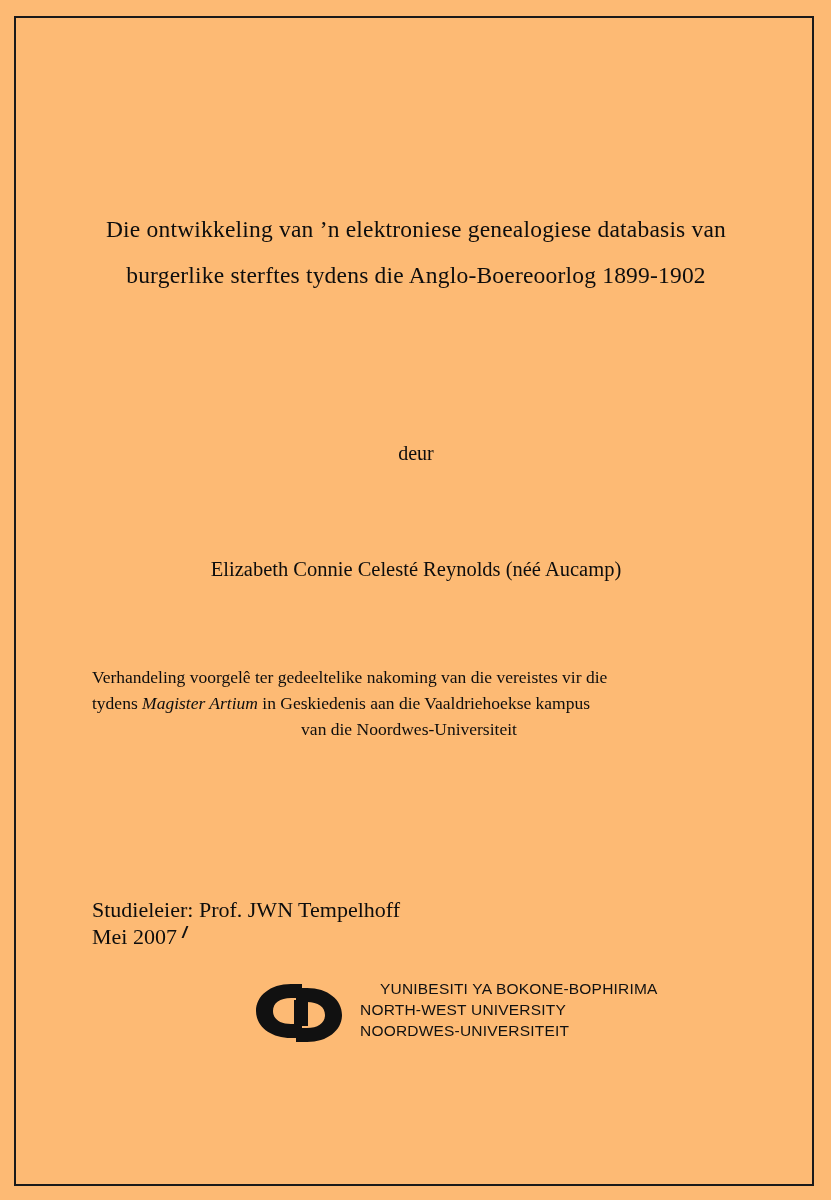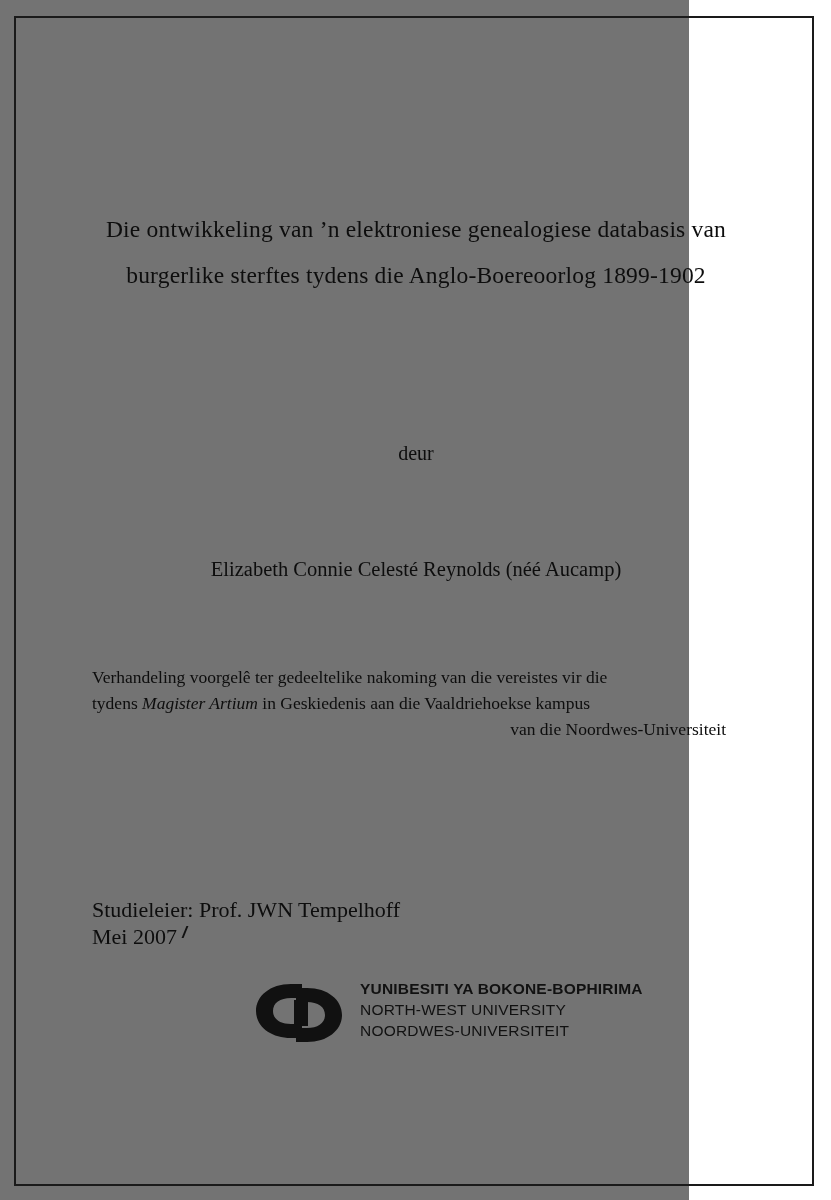--- a/index.html
+++ b/index.html
@@ -10,23 +10,23 @@
   body {
     width: 831px;
     height: 1200px;
     font-family: "Liberation Serif", serif;
     color: #111111;
     overflow: hidden;
   }
 
   .page {
     position: relative;
-    width: 689px;
+    width: 831px;
     height: 1200px;
-    background: #737373;
+    background: #fdba74;
     box-sizing: border-box;
   }
 
   
   .page-frame {
     position: absolute;
     left: 14px;
     top: 16px;
     width: 800px;
     height: 1170px;
@@ -85,21 +85,21 @@
     width: 634px;
     font-size: 17.5px;
     line-height: 26px;
     color: #0d0d0d;
   }
   .statement .just {
     text-align: justify;
     text-justify: inter-word;
   }
   .statement .last {
-    text-align: right;
+    text-align: center;
   }
   .statement em {
     font-style: italic;
   }
 
   .supervisor {
     position: absolute;
     top: 880px;
     left: 0;
     width: 648px;
@@ -140,21 +140,21 @@
     position: absolute;
     left: 116px;
     top: 2px;
     font-family: "Liberation Sans", sans-serif;
     font-size: 15.5px;
     line-height: 21px;
     letter-spacing: 0.2px;
     color: #111111;
     white-space: nowrap;
   }
-  .logo-text .l1 { font-weight: bold; }
+  .logo-text .l1 { font-weight: normal; margin-left: 20px; }
   .logo-text .l2 { font-weight: normal; }
   .logo-text .l3 { font-weight: normal; }
 </style>
 </head>
 <body>
 
 <div class="page">
 
   <div class="page-frame"></div>
 

